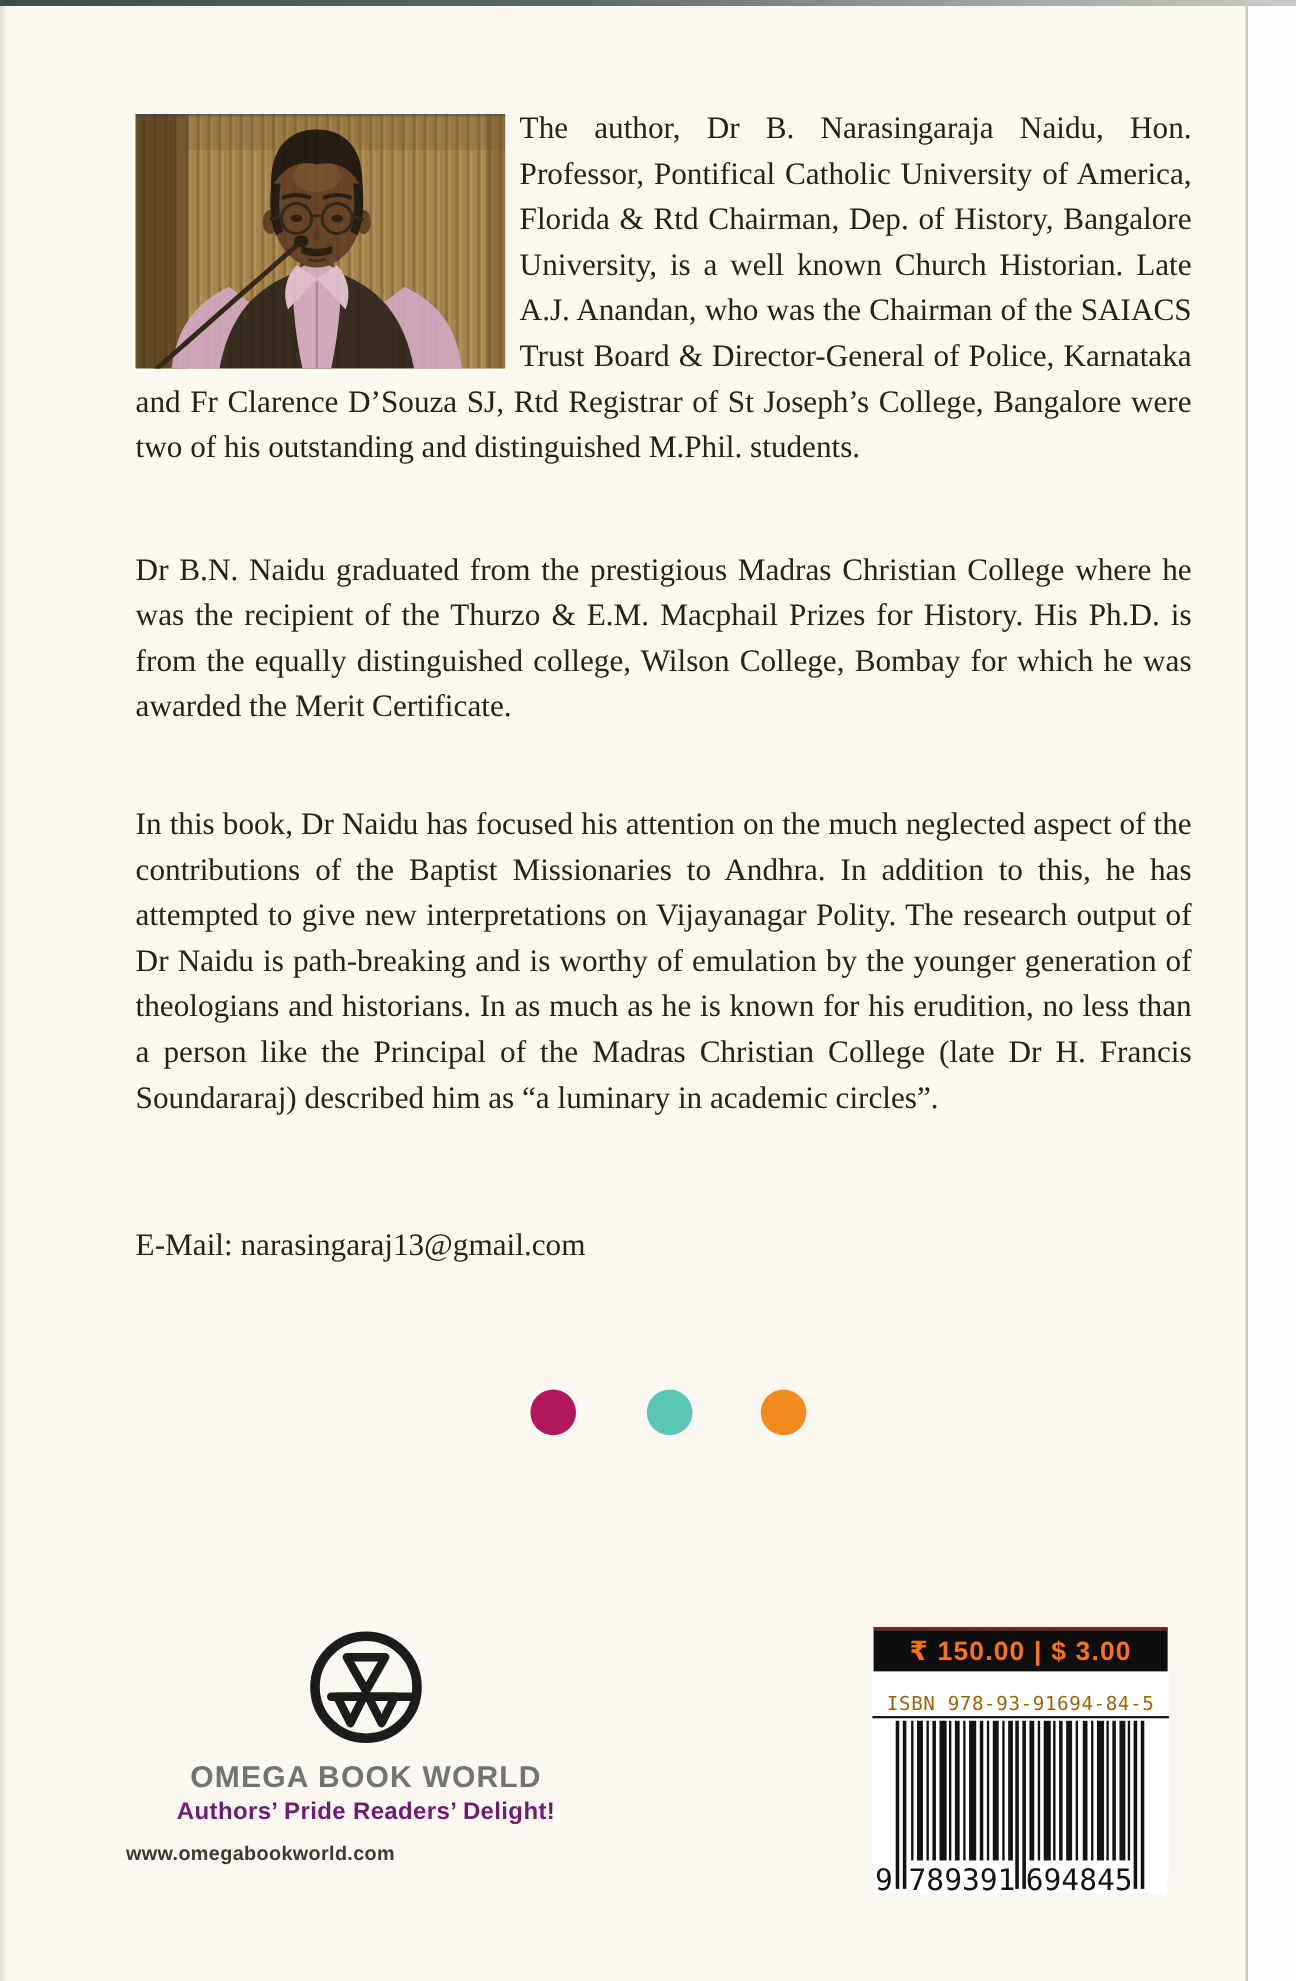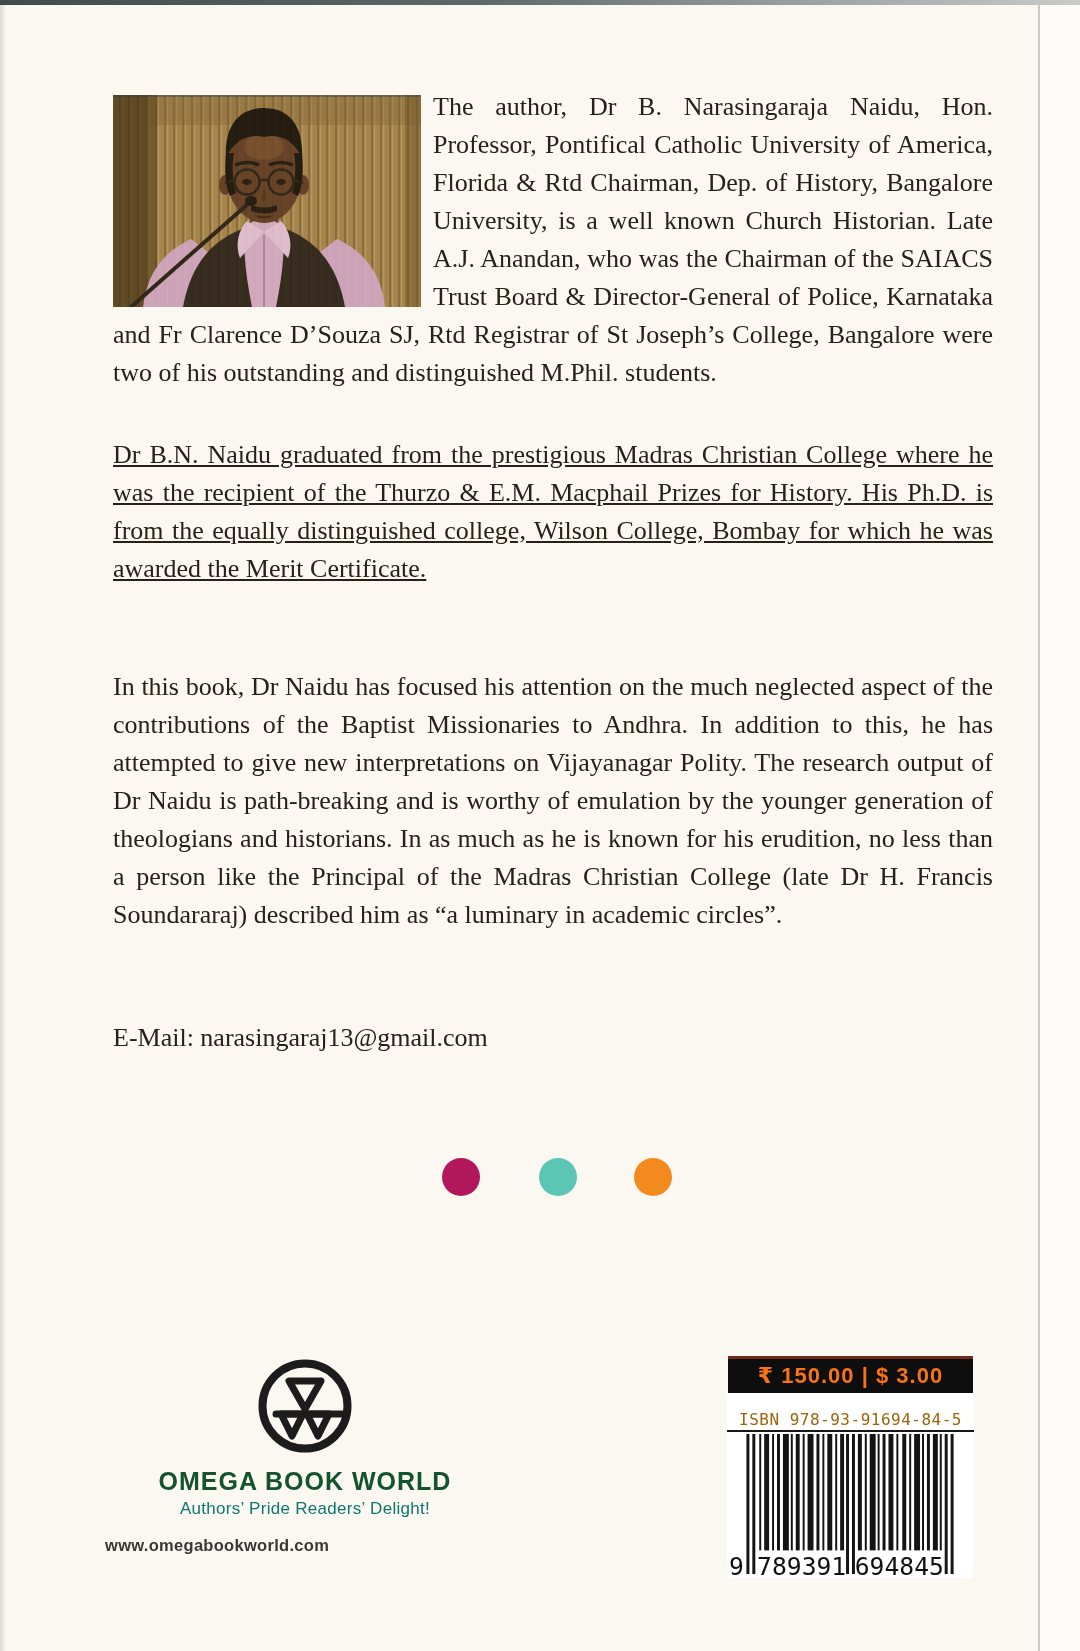--- a/index.html
+++ b/index.html
@@ -15,45 +15,45 @@
     background:rgba(170,162,150,0.55); }
   .scan-strip-right { position:absolute; top:5px; bottom:0; left:1040px; right:0;
     background:#fdfcfa; }
   .scan-edge-left { position:absolute; top:5px; bottom:0; left:0; width:6px;
     background:linear-gradient(90deg,rgba(190,186,178,.5),rgba(190,186,178,0)); }
 
   
   .para { position:absolute; left:113px; width:880px; font-size:26px; line-height:38px;
     text-align:justify; color:#282118; }
   .para-1 { top:88px; }
-  .para-2 { top:436px;text-decoration:underline; }
+  .para-2 { top:456px; }
   .para-3 { top:668px; }
   .email-line { position:absolute; left:113px; top:1019px; width:880px;
     font-size:26px; line-height:38px; text-align:left; color:#282118; }
 
   .photo {
     float:left; width:308px; height:212px; margin:7px 12px 8px 0;
     position:relative; background:#a5854c;
   }
   .photo svg { display:block; width:308px; height:212px; }
 
   
   .dot { position:absolute; top:1158px; width:38px; height:38px; border-radius:50%; }
   .dot-1 { left:442px; background:#b2175c; }
   .dot-2 { left:539px; background:#5cc6b4; }
   .dot-3 { left:634px; background:#f28a1e; }
 
   
   .pub-logo { position:absolute; left:255px; top:1356px; width:100px; height:100px; }
   .pub-name { position:absolute; left:105px; top:1467px; width:400px; text-align:center;
     font-family:"Liberation Sans", sans-serif; font-weight:bold; font-size:25px;
-    letter-spacing:1px; color:#14532d; }
+    letter-spacing:1px; color:#737373; }
   .pub-tagline { position:absolute; left:105px; top:1499px; width:400px; text-align:center;
-    font-family:"Liberation Sans", sans-serif; font-weight:normal; font-size:17px;
-    letter-spacing:0.3px; color:#0f766e; }
+    font-family:"Liberation Sans", sans-serif; font-weight:bold; font-size:20px;
+    letter-spacing:0.3px; color:#701a75; }
   .pub-url { position:absolute; left:105px; top:1536px; width:400px; text-align:left;
     font-family:"Liberation Sans", sans-serif; font-weight:bold; font-size:16.5px;
     letter-spacing:0.3px; color:#3a3734; }
 
   
   .price-band { position:absolute; left:728px; top:1356px; width:245px; height:34px;
     background:#0e0e0e; border-top:3px solid #6e2a1a;
     display:flex; align-items:center; justify-content:center;
     font-family:"Liberation Sans","DejaVu Sans",sans-serif; font-weight:bold;
     font-size:22px; letter-spacing:1px; color:#f97316; }

